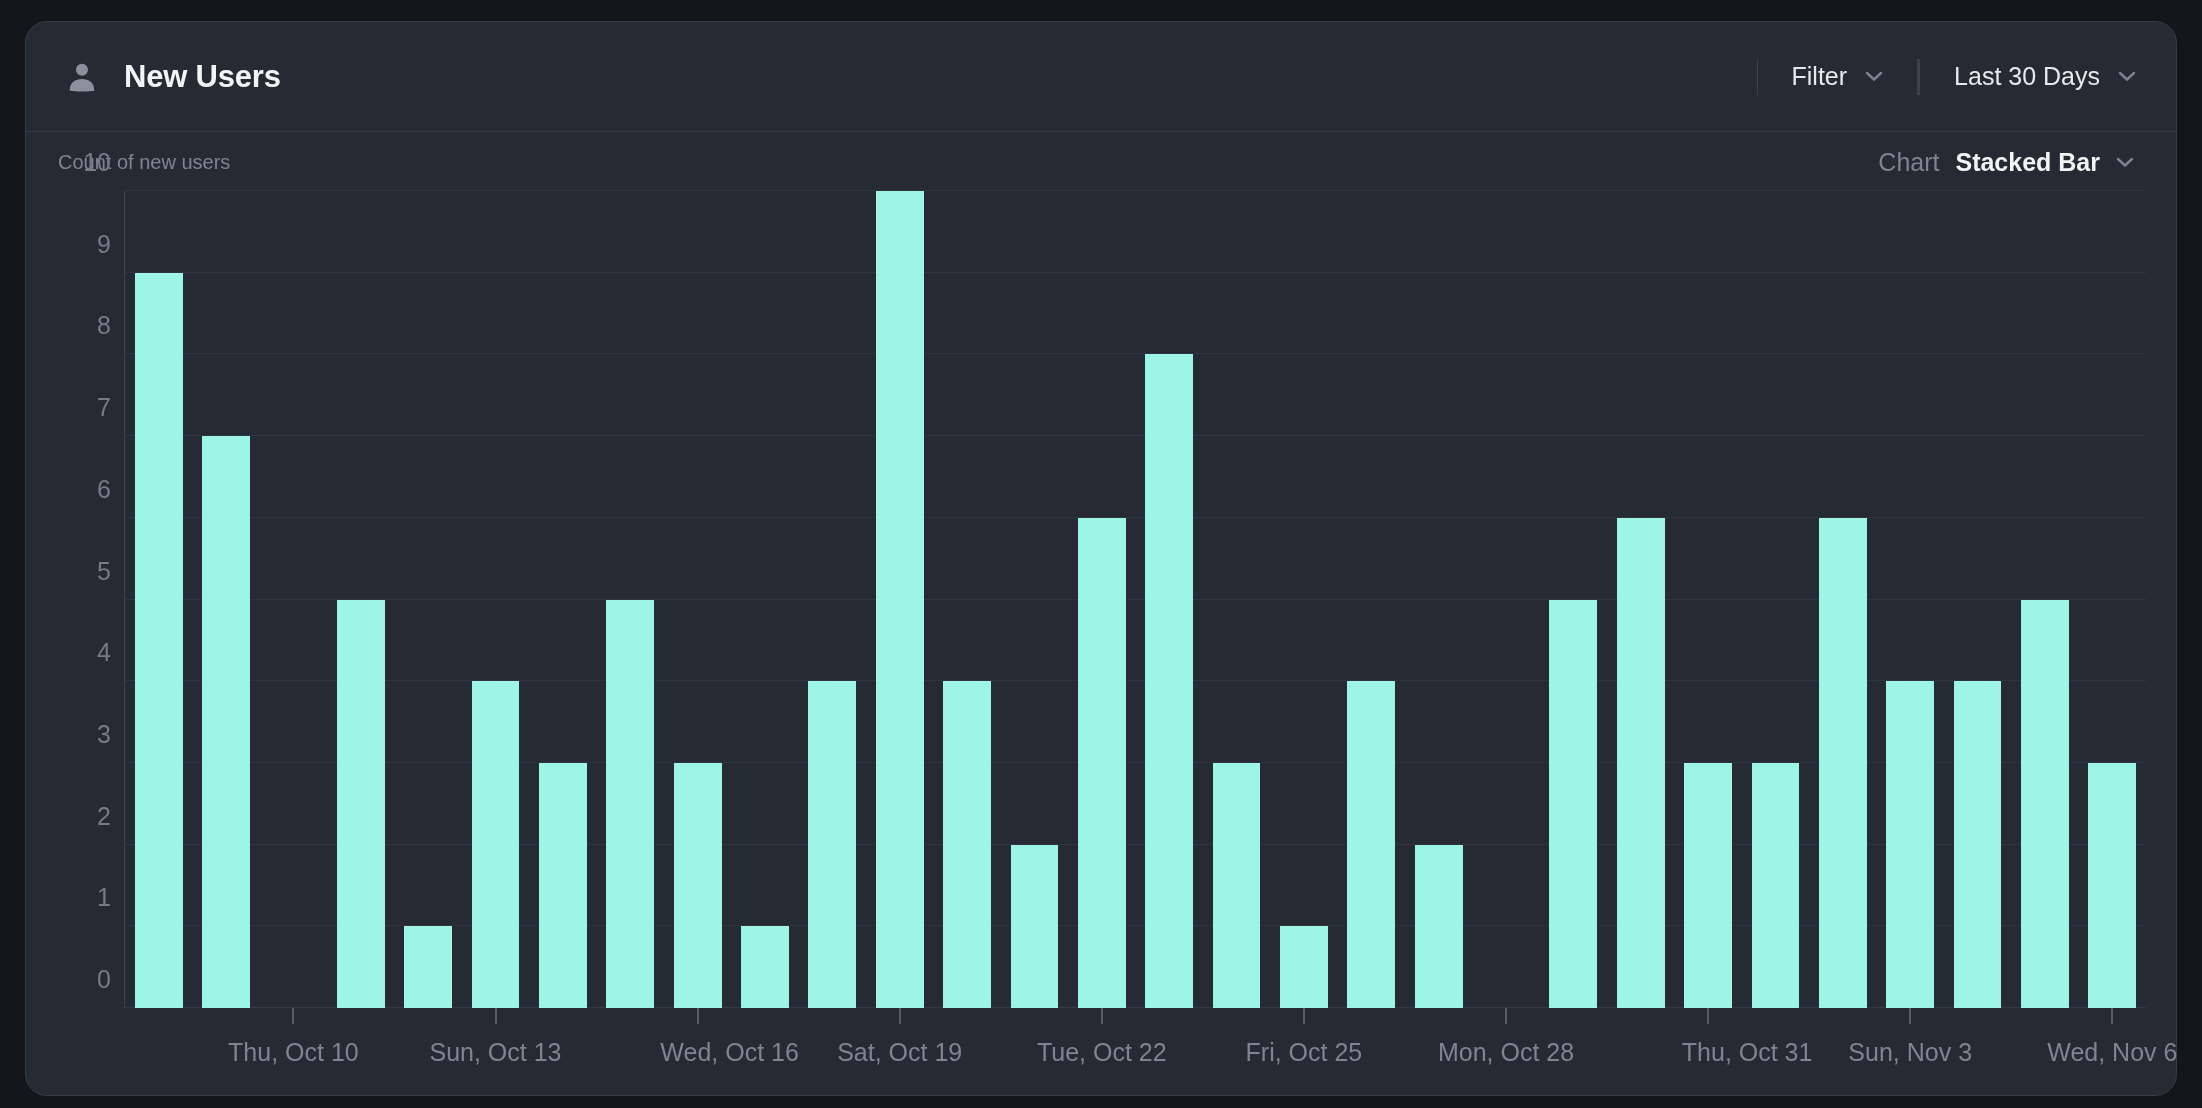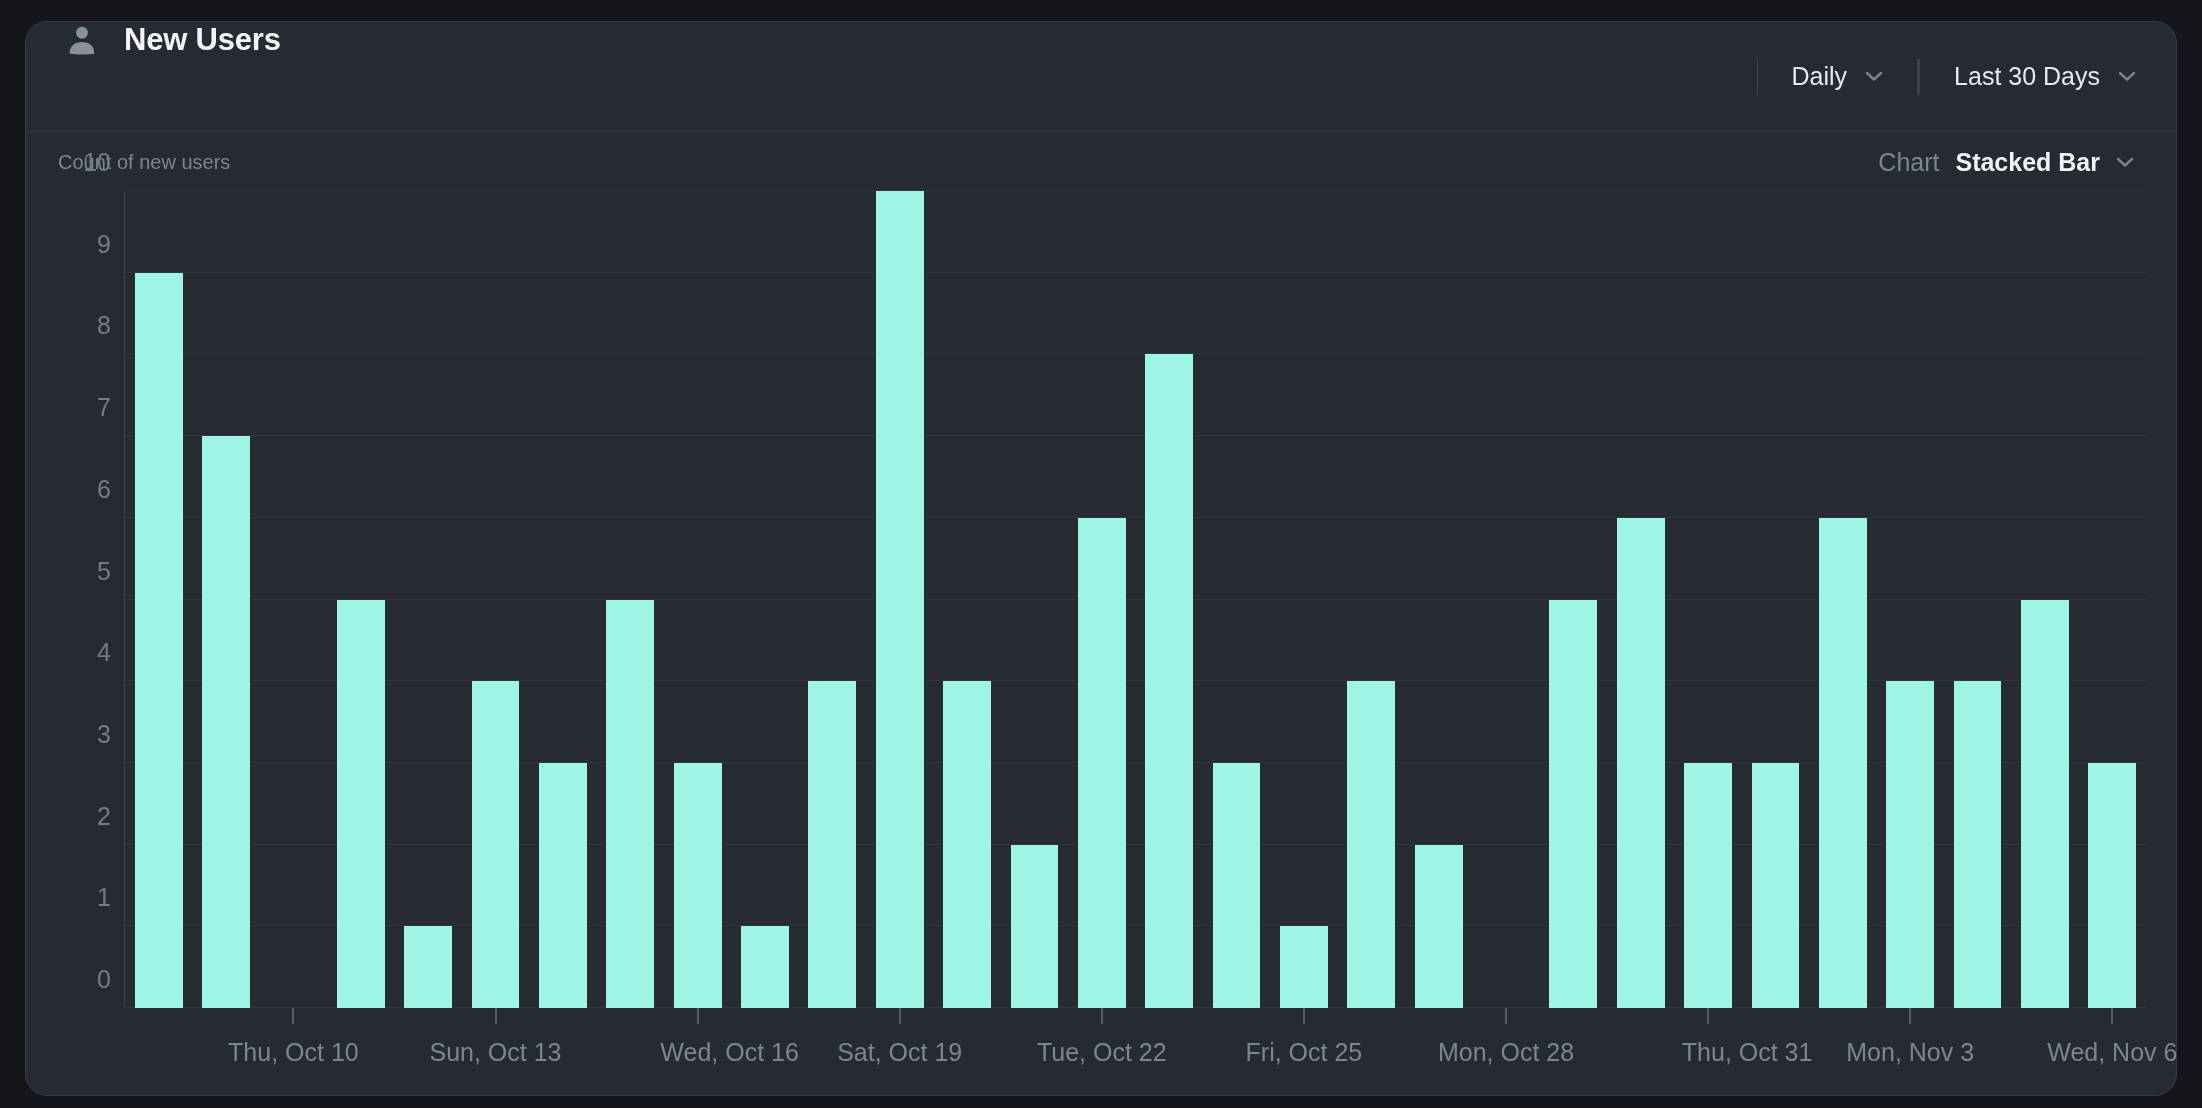--- a/index.html
+++ b/index.html
@@ -21,21 +21,21 @@
   *{margin:0;padding:0;box-sizing:border-box;}
   html,body{width:2202px;height:1108px;background:var(--page-bg);overflow:hidden;
     font-family:"Liberation Sans", sans-serif;}
   .card{
     position:absolute;left:25px;top:21px;width:2152px;height:1075px;
     background:var(--card-bg);border:1px solid var(--card-border);border-radius:22px;
   }
   
   .card-header{
     position:absolute;left:0;top:0;right:0;height:110px;
-    display:flex;align-items:flex-start;justify-content:space-between;
+    display:flex;align-items:center;justify-content:space-between;
     padding:0 38px;border-bottom:1px solid var(--divider);
   }
   .title-group{display:flex;align-items:center;gap:24px;}
   .person-icon svg{display:block;}
   .title{font-size:31px;font-weight:700;color:var(--bright);letter-spacing:-0.2px;}
   .controls{display:flex;align-items:center;height:100%;}
   .sep{width:1px;height:36px;background:var(--sep);flex:none;}
   .control{
     display:flex;align-items:center;gap:18px;padding:0 34px;height:100%;
     background:none;border:none;cursor:pointer;
@@ -86,21 +86,21 @@
           <circle cx="12" cy="7.2" r="4" fill="#8a909c"></circle>
           <path d="M3.8 21c0-5.2 3.7-7.6 8.2-7.6s8.2 2.4 8.2 7.6c0 .9-16.4.9-16.4 0z" fill="#8a909c"></path>
         </svg>
       </span>
       <h1 class="title">New Users</h1>
     </div>
 
     <nav class="controls">
       <span class="sep"></span>
       <button class="control">
-        <span>Daily</span>
+        <span>Filter</span>
         <svg class="chev" width="18" height="11" viewBox="0 0 18 11">
             <polyline points="2,2 9,8.5 16,2" fill="none" stroke="#7c8290" stroke-width="2.4" stroke-linecap="round" stroke-linejoin="round"></polyline>
           </svg>
       </button>
       <span class="sep"></span>
       <span class="sep"></span>
       <span class="sep"></span>
       <button class="control">
         <span>Last 30 Days</span>
         <svg class="chev" width="18" height="11" viewBox="0 0 18 11">
@@ -182,18 +182,18 @@
       <div class="x-tick-label" style="left: 38.3333%;">Sat, Oct 19</div>
       <div class="x-tick" style="left: 48.3333%;"></div>
       <div class="x-tick-label" style="left: 48.3333%;">Tue, Oct 22</div>
       <div class="x-tick" style="left: 58.3333%;"></div>
       <div class="x-tick-label" style="left: 58.3333%;">Fri, Oct 25</div>
       <div class="x-tick" style="left: 68.3333%;"></div>
       <div class="x-tick-label" style="left: 68.3333%;">Mon, Oct 28</div>
       <div class="x-tick" style="left: 78.3333%;"></div>
       <div class="x-tick-label" style="left: 78.3333%; margin-left: 39px;">Thu, Oct 31</div>
       <div class="x-tick" style="left: 88.3333%;"></div>
-      <div class="x-tick-label" style="left: 88.3333%;">Mon, Nov 3</div>
+      <div class="x-tick-label" style="left: 88.3333%;">Sun, Nov 3</div>
       <div class="x-tick" style="left: 98.3333%;"></div>
       <div class="x-tick-label" style="left: 98.3333%;">Wed, Nov 6</div>
     </div>
 
 </div>
 
 </body></html>

